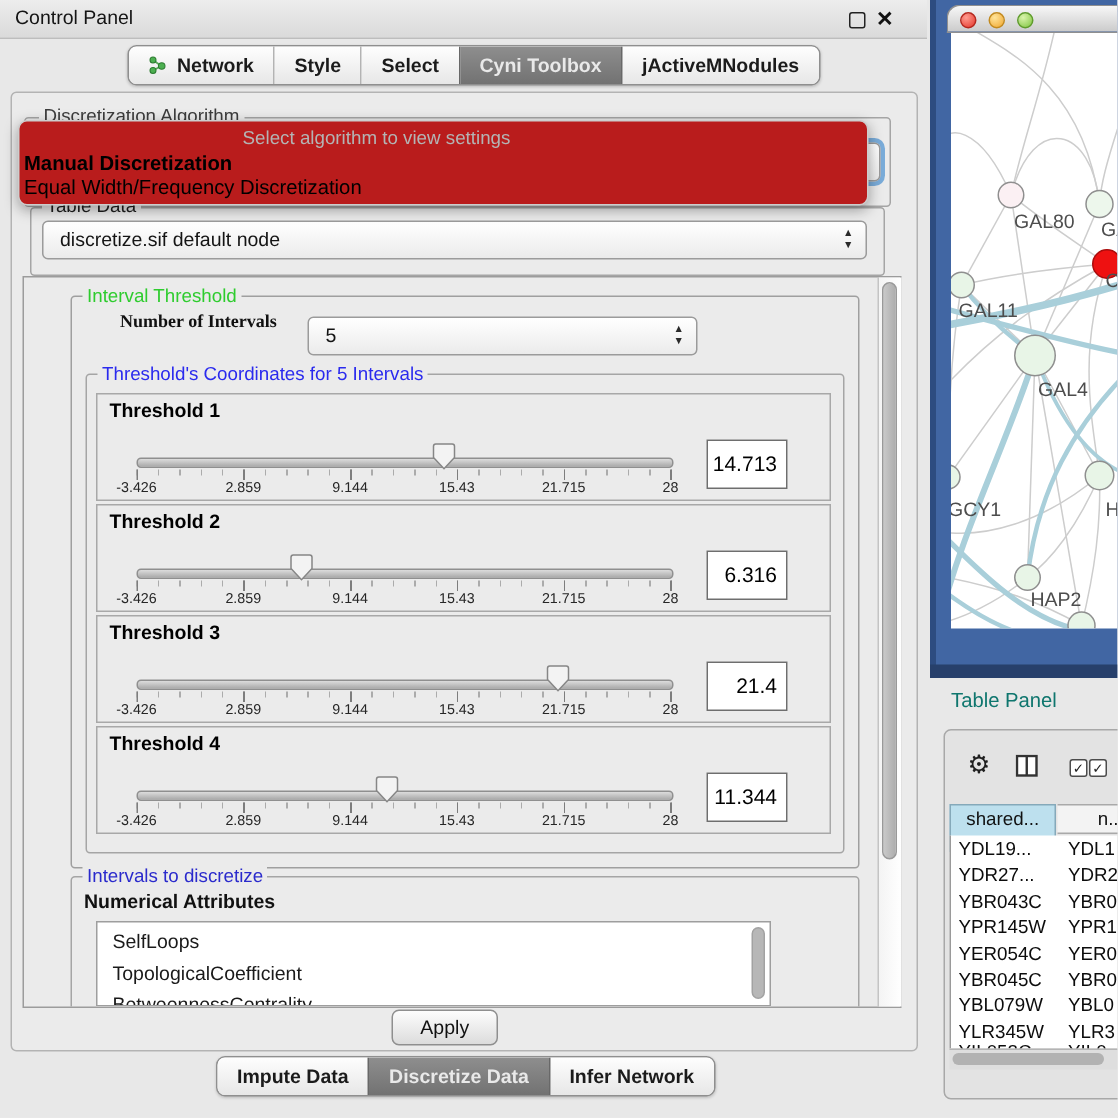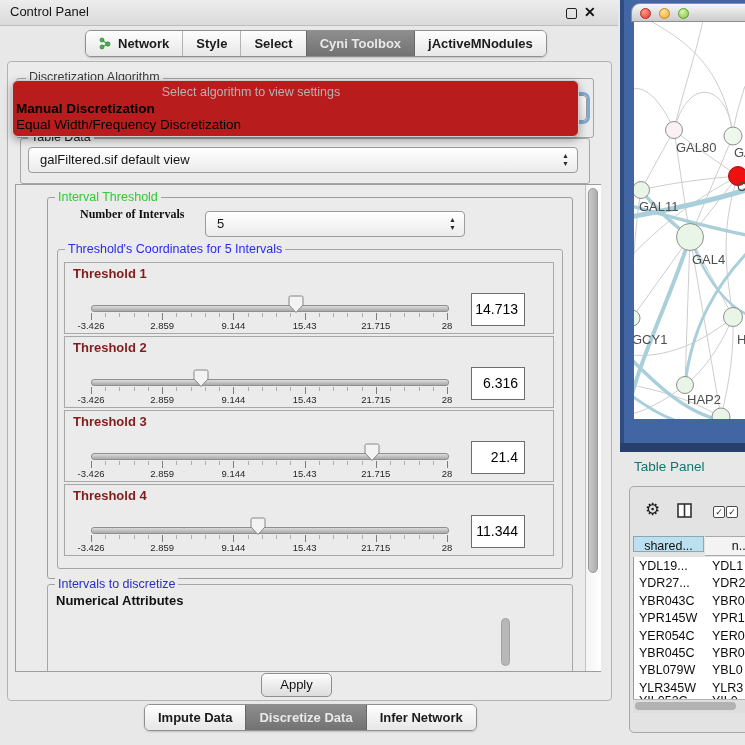--- a/index.html
+++ b/index.html
@@ -46,21 +46,21 @@
   
   .scrollpane{position:absolute;left:15px;top:184px;width:586px;height:488px;
     border:1px solid #9c9c9c;overflow:hidden;background:#ebebeb;box-sizing:border-box;}
   .vscroll{position:absolute;left:585px;top:185px;width:15px;height:486px;
     background:linear-gradient(to right,#f4f4f4,#fff);border-left:1px solid #c4c4c4;}
   .vscroll .thumb{position:absolute;left:2px;top:3px;width:10px;height:385px;
     background:linear-gradient(to right,#c9c9c9,#adadad);border:1px solid #999;border-radius:6px;box-sizing:border-box;}
 
   
   .tpanel{position:absolute;left:64px;width:490px;height:72px;border:1px solid #a8a8a8;background:#ebebeb;box-sizing:border-box;}
-  .tlabel{position:absolute;left:8px;top:3px;font-size:13px;font-weight:bold;color:#7f1d1d;}
+  .tlabel{position:absolute;left:8px;top:3px;font-size:13px;font-weight:bold;color:#000000;}
   .track{position:absolute;left:26px;top:42px;width:356px;height:5px;
     background:linear-gradient(#dcdcdc,#a9a9a9);border:1px solid #8f8f8f;border-radius:3px;}
   .handle{position:absolute;top:32px;width:16px;height:19px;}
   .ticks{position:absolute;left:26px;top:50px;width:357px;height:7px;
     background-image:repeating-linear-gradient(to right,#7d7d7d 0 1px,transparent 1px 71.2px),
                      repeating-linear-gradient(to right,#ababab 0 1px,transparent 1px 14.24px);
     background-size:357px 7px,357px 4px;background-repeat:no-repeat;}
   .ticklabels{position:absolute;left:26px;top:57px;width:356px;height:12px;
     font-size:9.5px;font-weight:normal;color:#262626;}
   .ticklabels span{position:absolute;transform:translateX(-50%);white-space:nowrap;}
@@ -90,21 +90,21 @@
   .light.green{left:46px;background:radial-gradient(circle at 35% 30%,#d9f4ab,#7fc440);border:1px solid #5f9c2c;}
   .netcanvas{position:absolute;left:634px;top:22px;width:111px;height:397px;background:#fff;overflow:hidden;}
 
   
   .tp-title{position:absolute;left:634px;top:459px;font-size:13.5px;color:#0f766e;}
   .tp-box{position:absolute;left:629px;top:486px;width:130px;height:247px;background:#e3e3e3;
     border:1px solid #a8a8a8;border-radius:5px;box-sizing:border-box;}
   .gear{position:absolute;left:645px;top:499px;font-size:17px;color:#1f1f1f;}
   .chk{position:absolute;width:10px;height:10px;border:1.5px solid #4c4c4c;background:#fff;border-radius:2px;
     font-size:9px;line-height:10px;text-align:center;color:#222;}
-  .thead-c1{position:absolute;left:633px;top:536px;width:71px;height:16px;background:#bde0ee;
+  .thead-c1{position:absolute;left:633px;top:536px;width:71px;height:32px;background:#bde0ee;
     border:1px solid #85a9ba;box-sizing:border-box;font-size:12.5px;text-align:center;line-height:19px;color:#111;}
   .thead-c2{position:absolute;left:705px;top:536px;width:72px;height:20px;background:#f3f3f3;
     border:1px solid #a9a9a9;border-left:none;box-sizing:border-box;font-size:12.5px;text-align:center;line-height:19px;color:#111;}
   .tbody{position:absolute;left:633px;top:557px;width:112px;height:142px;background:#fff;border-left:1px solid #9a9a9a;box-sizing:border-box;}
   .trow{position:absolute;left:633px;width:112px;height:18px;font-size:12.5px;line-height:17.4px;color:#0c0c0c;}
   .trow .c1{position:absolute;left:6px;white-space:nowrap;}
   .trow .c2{position:absolute;left:79px;white-space:nowrap;}
   .hscroll{position:absolute;left:633px;top:699px;width:112px;height:13px;background:#dedede;border-top:1px solid #b4b4b4;}
   .hscroll .thumb{position:absolute;left:2px;top:2px;width:101px;height:8px;background:#b2b2b2;border-radius:4px;}
 
@@ -159,21 +159,21 @@
 
 <div class="popup">
   <div class="hint">Select algorithm to view settings</div>
   <div class="opt1">Manual Discretization</div>
   <div class="opt2">Equal Width/Frequency Discretization</div>
 </div>
 
 <div class="group" style="left:20px;top:138px;width:568px;height:44px;"></div>
 <div class="gtitle" style="left:28px;top:130px;color:#1d1d1d;">Table Data</div>
 <div class="combo" style="left:28px;top:147px;width:550px;">
-  <div class="combo-text">galFiltered.sif default view</div>
+  <div class="combo-text">discretize.sif default node</div>
   <div class="spin">
     <div>▲</div>
     <div>▼</div>
   </div>
 </div>
 
 <div class="scrollpane">
 
   <div class="group" style="left:31px;top:12px;width:524px;height:380px;border-color:#9f9f9f;"></div>
   <div class="gtitle" style="left:39px;top:5px;color:#2ecc2e;">Interval Threshold</div>
@@ -266,20 +266,25 @@
       <span style="left:60%">15.43</span>
       <span style="left:80%">21.715</span>
       <span style="left:100%">28</span>
     </div>
     <div class="valbox">11.344</div>
   </div>
 
   <div class="group" style="left:31px;top:399px;width:524px;height:145px;"></div>
   <div class="gtitle" style="left:39px;top:392px;color:#2a2acc;">Intervals to discretize</div>
   <div style="position:absolute;left:40px;top:408px;font-size:13px;font-weight:bold;color:#111;">Numerical Attributes</div>
+  <div class="attrlist" style="left:48px;top:429px;">
+    <div class="item" style="padding-top:2px;">SelfLoops</div>
+    <div class="item">TopologicalCoefficient</div>
+    <div class="item">BetweennessCentrality</div>
+  </div>
   <div class="listscroll" style="left:485px;top:433px;"></div>
 </div>
 
 <div class="vscroll">
   <div class="thumb"></div>
 </div>
 
 <div class="applybtn">Apply</div>
 
 <div class="tabbar" style="left:144px;top:704px;">

